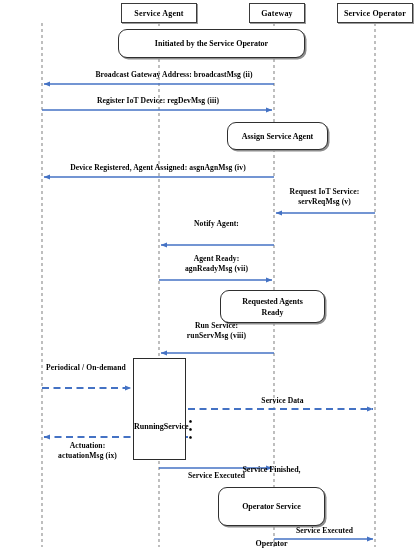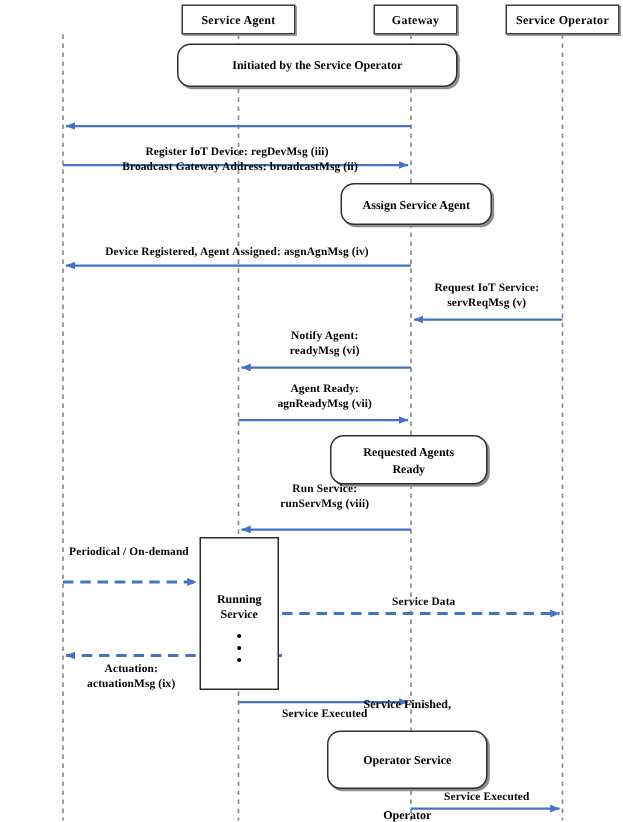--- a/index.html
+++ b/index.html
@@ -37,21 +37,21 @@
     box-shadow:1.5px 1.5px 0 #8d8d8d;
     padding:12px 4px;
   }
 
   
   .activation{
     position:absolute;
     border:1.3px solid #2b2b2b;
     background:#ffffff;
     box-sizing:border-box;
-    display:flex;flex-direction:column;align-items:center;justify-content:flex-start;
+    display:flex;flex-direction:row;align-items:center;justify-content:flex-start;
     font-size:8px;font-weight:bold;line-height:10px;
     text-align:center;
     padding-top:36px;
   }
   .activation .dots{
     font-size:10px;font-weight:bold;line-height:8px;margin-top:6px;
   }
   .activation .dots span{display:block;}
 
   
@@ -137,40 +137,39 @@
   <div class="activation" style="left:133px;top:358px;width:53px;height:102px;">
     <span>Running</span>
     <span>Service</span>
     <span class="dots">
       <span>•</span>
       <span>•</span>
       <span>•</span>
     </span>
   </div>
 
-  <div class="msg-label" style="left:44px;top:70px;width:232px;margin-top:36px;">
+  <div class="msg-label" style="left:58px;top:70px;width:232px;">
     <div>Broadcast Gateway Address: broadcastMsg (ii)</div>
   </div>
 
   <div class="msg-label" style="left:42px;top:96px;width:232px;">
     <div>Register IoT Device: regDevMsg (iii)</div>
   </div>
 
   <div class="msg-label" style="left:42px;top:163px;width:232px;">
     <div>Device Registered, Agent Assigned: asgnAgnMsg (iv)</div>
   </div>
 
   <div class="msg-label" style="left:272px;top:187px;width:105px;">
     <div>Request IoT Service:</div>
     <div>servReqMsg (v)</div>
   </div>
 
   <div class="msg-label" style="left:159px;top:219px;width:115px;">
     <div>Notify Agent:</div>
-    <div>readyMsg (vi)</div>
   </div>
 
   <div class="msg-label" style="left:159px;top:254px;width:115px;">
     <div>Agent Ready:</div>
     <div>agnReadyMsg (vii)</div>
   </div>
 
   <div class="msg-label" style="left:159px;top:321px;width:115px;">
     <div>Run Service:</div>
     <div>runServMsg (viii)</div>

